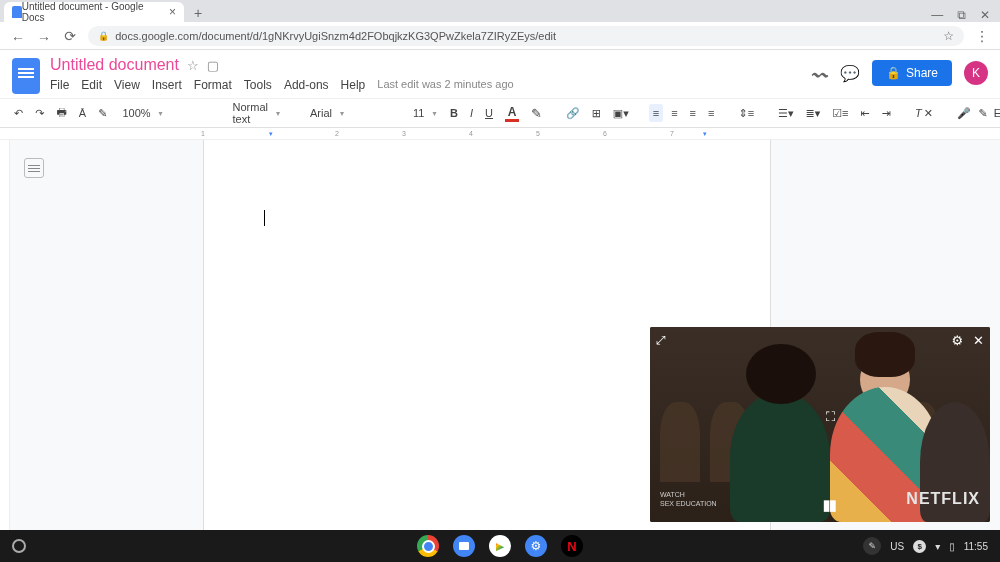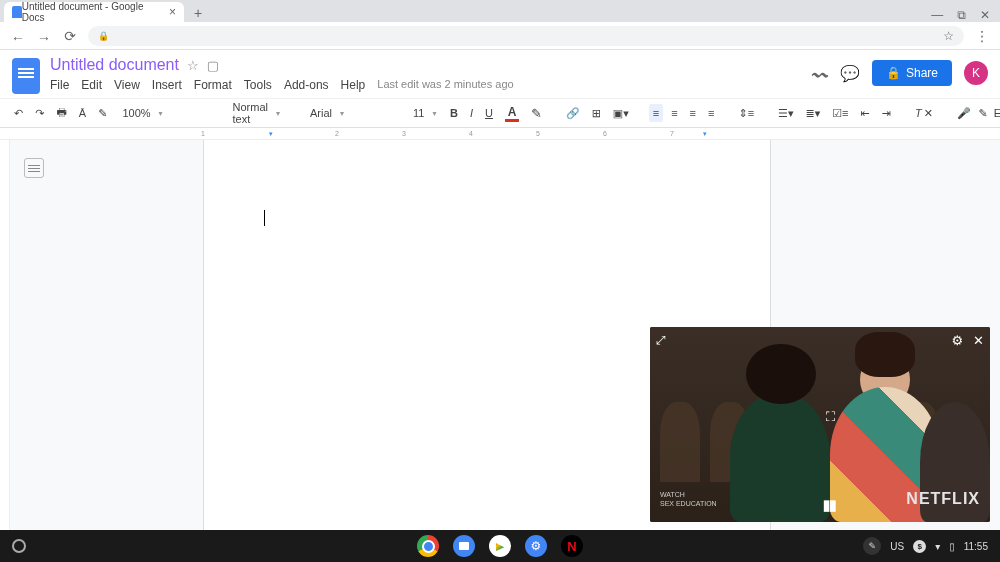--- a/index.html
+++ b/index.html
@@ -18,21 +18,21 @@
 .url-box { flex: 1; background: #f1f3f4; border-radius: 14px; height: 20px; display: flex; align-items: center; padding: 0 10px; font-size: 11px; color: #555; gap: 6px; }
 .lock { font-size: 9px; color: #666; }
 .star-addr { color: #666; font-size: 12px; margin-left: auto; }
 
 
 .docs-header { background: #fff; padding: 6px 12px 0 12px; display: flex; align-items: flex-start; gap: 10px; }
 .docs-logo { width: 28px; height: 36px; background: #4285f4; border-radius: 4px; margin-top: 2px; position: relative; }
 .docs-logo::before { content: ""; position: absolute; top: 10px; left: 6px; right: 6px; height: 2px; background: #fff; box-shadow: 0 4px 0 #fff, 0 8px 0 #fff; }
 .title-area { flex: 1; }
 .title-row { display: flex; align-items: center; gap: 8px; }
-.doc-title { font-size: 16px; color: #8b5cf6; }
+.doc-title { font-size: 16px; color: #ec4899; }
 .star-doc, .folder-doc { font-size: 13px; color: #888; }
 .menu-row { display: flex; gap: 12px; font-size: 12px; color: #444; margin-top: 4px; }
 .last-edit { color: #888; font-size: 11px; }
 .header-right { display: flex; align-items: center; gap: 12px; margin-top: 4px; }
 .analytics-icon, .comment-icon { font-size: 16px; color: #666; }
 .share-btn { background: #1a73e8; color: #fff; border-radius: 4px; padding: 6px 14px; font-size: 12px; display: flex; align-items: center; gap: 5px; }
 .avatar { width: 24px; height: 24px; border-radius: 50%; background: #d63384; color: #fff; display: flex; align-items: center; justify-content: center; font-size: 12px; }
 
 
 .toolbar { height: 30px; border-bottom: 1px solid #e0e0e0; border-top: 1px solid #f0f0f0; display: flex; align-items: center; padding: 0 10px; gap: 4px; font-size: 11px; color: #444; margin-top: 4px; }
@@ -118,20 +118,21 @@
     <span>✕</span>
   </div>
 </div>
 
 <div class="addr-bar">
   <div class="nav-btn">←</div>
   <div class="nav-btn">→</div>
   <div class="nav-btn">⟳</div>
   <div class="url-box">
     <span class="lock">🔒</span>
+    <span>docs.google.com/document/d/1gNKrvyUgiSnzm4d2FObqjkzKG3QPwZkela7ZIRyZEys/edit</span>
     <span class="star-addr">☆</span>
   </div>
   <div class="nav-btn">⋮</div>
 </div>
 
 <div class="docs-header">
   <div class="docs-logo"></div>
   <div class="title-area">
     <div class="title-row">
       <span class="doc-title">Untitled document</span>

